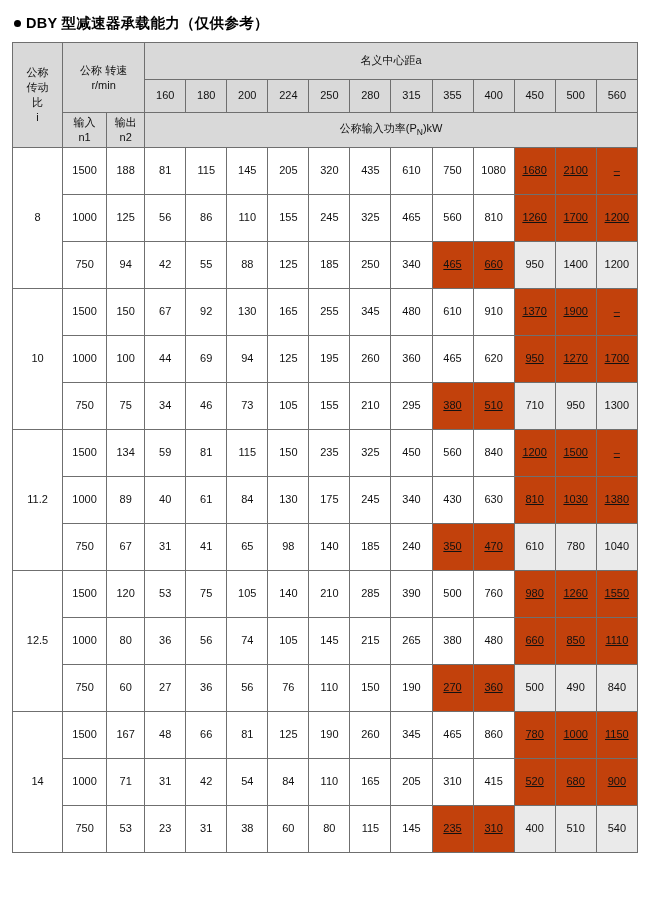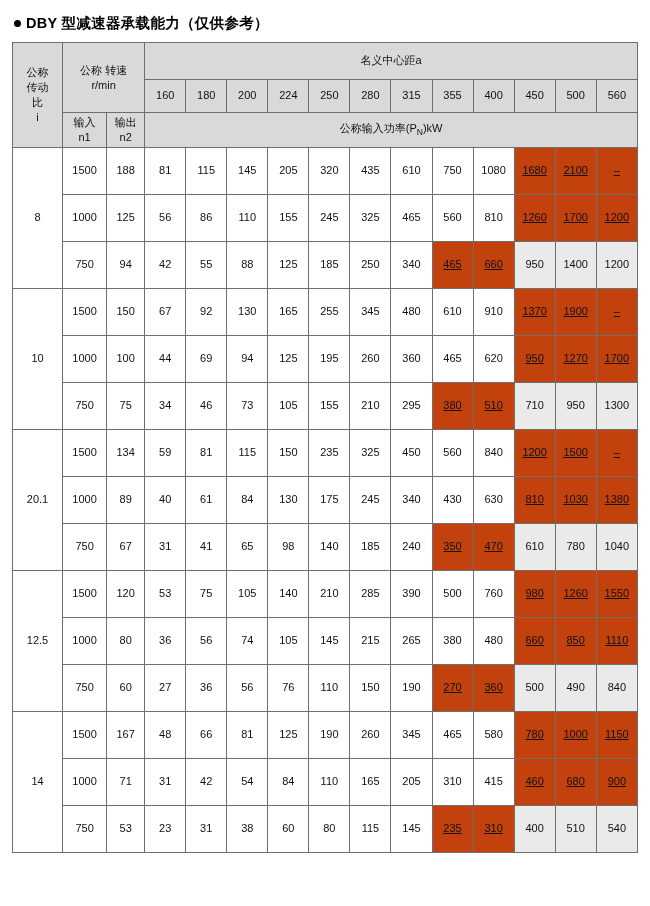--- a/index.html
+++ b/index.html
@@ -252,21 +252,21 @@
           <td class="val">155</td>
           <td class="val">210</td>
           <td class="val">295</td>
           <td class="val shade1">380</td>
           <td class="val shade1">510</td>
           <td class="val shade2">710</td>
           <td class="val shade2">950</td>
           <td class="val shade2">1300</td>
         </tr>
         <tr class="row-h grp-top">
-          <td class="ratio-cell" rowspan="3">20.1</td>
+          <td class="ratio-cell" rowspan="3">11.2</td>
           <td class="r-speed">1500</td>
           <td class="r-out">134</td>
           <td class="val">59</td>
           <td class="val">81</td>
           <td class="val">115</td>
           <td class="val">150</td>
           <td class="val">235</td>
           <td class="val">325</td>
           <td class="val">450</td>
           <td class="val">560</td>
@@ -361,38 +361,38 @@
           <td class="r-speed">1500</td>
           <td class="r-out">167</td>
           <td class="val">48</td>
           <td class="val">66</td>
           <td class="val">81</td>
           <td class="val">125</td>
           <td class="val">190</td>
           <td class="val">260</td>
           <td class="val">345</td>
           <td class="val">465</td>
-          <td class="val">580</td>
+          <td class="val">860</td>
           <td class="val shade1">780</td>
           <td class="val shade1">1000</td>
           <td class="val shade1">1150</td>
         </tr>
         <tr class="row-h">
           <td class="r-speed">1000</td>
           <td class="r-out">71</td>
           <td class="val">31</td>
           <td class="val">42</td>
           <td class="val">54</td>
           <td class="val">84</td>
           <td class="val">110</td>
           <td class="val">165</td>
           <td class="val">205</td>
           <td class="val">310</td>
           <td class="val">415</td>
-          <td class="val shade1">460</td>
+          <td class="val shade1">520</td>
           <td class="val shade1">680</td>
           <td class="val shade1">900</td>
         </tr>
         <tr class="row-h thick-bottom">
           <td class="r-speed">750</td>
           <td class="r-out">53</td>
           <td class="val">23</td>
           <td class="val">31</td>
           <td class="val">38</td>
           <td class="val">60</td>

